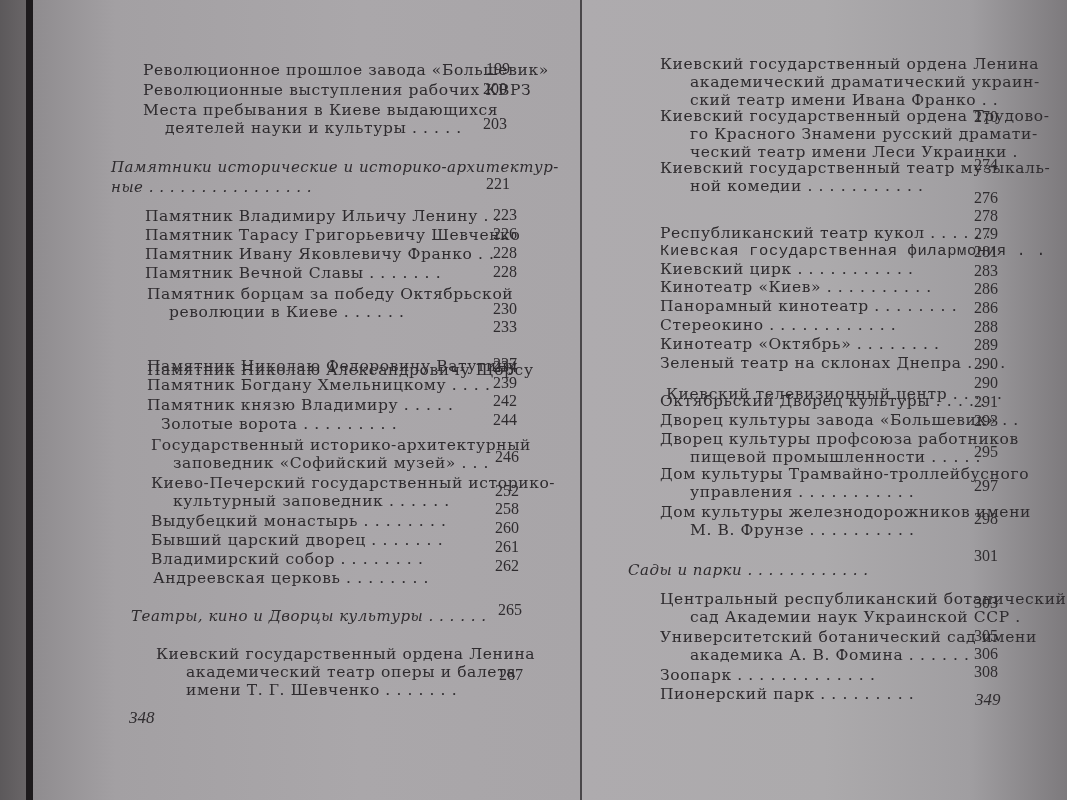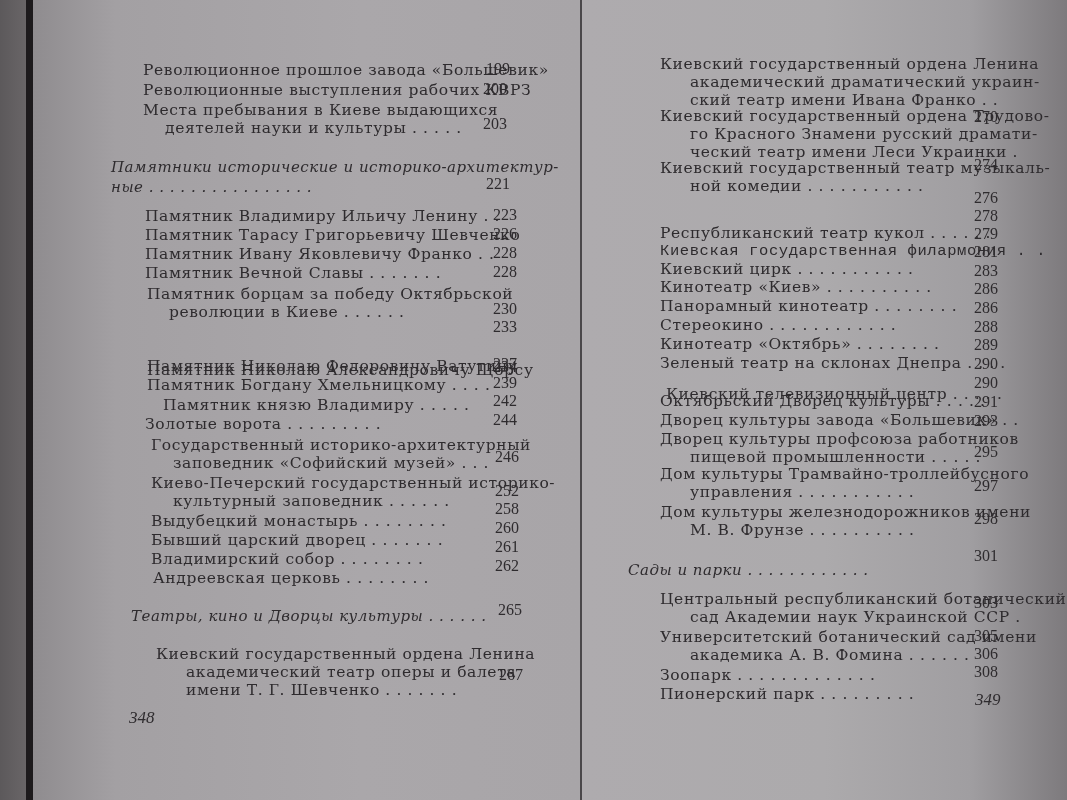--- a/index.html
+++ b/index.html
@@ -113,26 +113,26 @@
   <div class="entry" style="left:114px;top:357px;">
       <span class="ln">Памятник Николаю Федоровичу Ватутину</span>
     </div>
   <div class="pg" style="left:460px;top:355px;">237</div>
 
   <div class="entry" style="left:114px;top:376px;">
       <span class="ln">Памятник Богдану Хмельницкому . . . .</span>
     </div>
   <div class="pg" style="left:460px;top:374px;">239</div>
 
-  <div class="entry" style="left:130px;top:396px;">
+  <div class="entry" style="left:114px;top:396px;">
       <span class="ln">Памятник князю Владимиру . . . . .</span>
     </div>
   <div class="pg" style="left:460px;top:392px;">242</div>
 
-  <div class="entry" style="left:112px;top:415px;">
+  <div class="entry" style="left:128px;top:415px;">
       <span class="ln">Золотые ворота . . . . . . . . .</span>
     </div>
   <div class="pg" style="left:460px;top:411px;">244</div>
 
   <div class="entry" style="left:118px;top:436px;">
     <span class="ln">Государственный историко-архитектурный</span>
     <span class="ln indent">заповедник «Софийский музей» . . .</span>
   </div>
   <div class="pg" style="left:462px;top:448px;">246</div>
 

